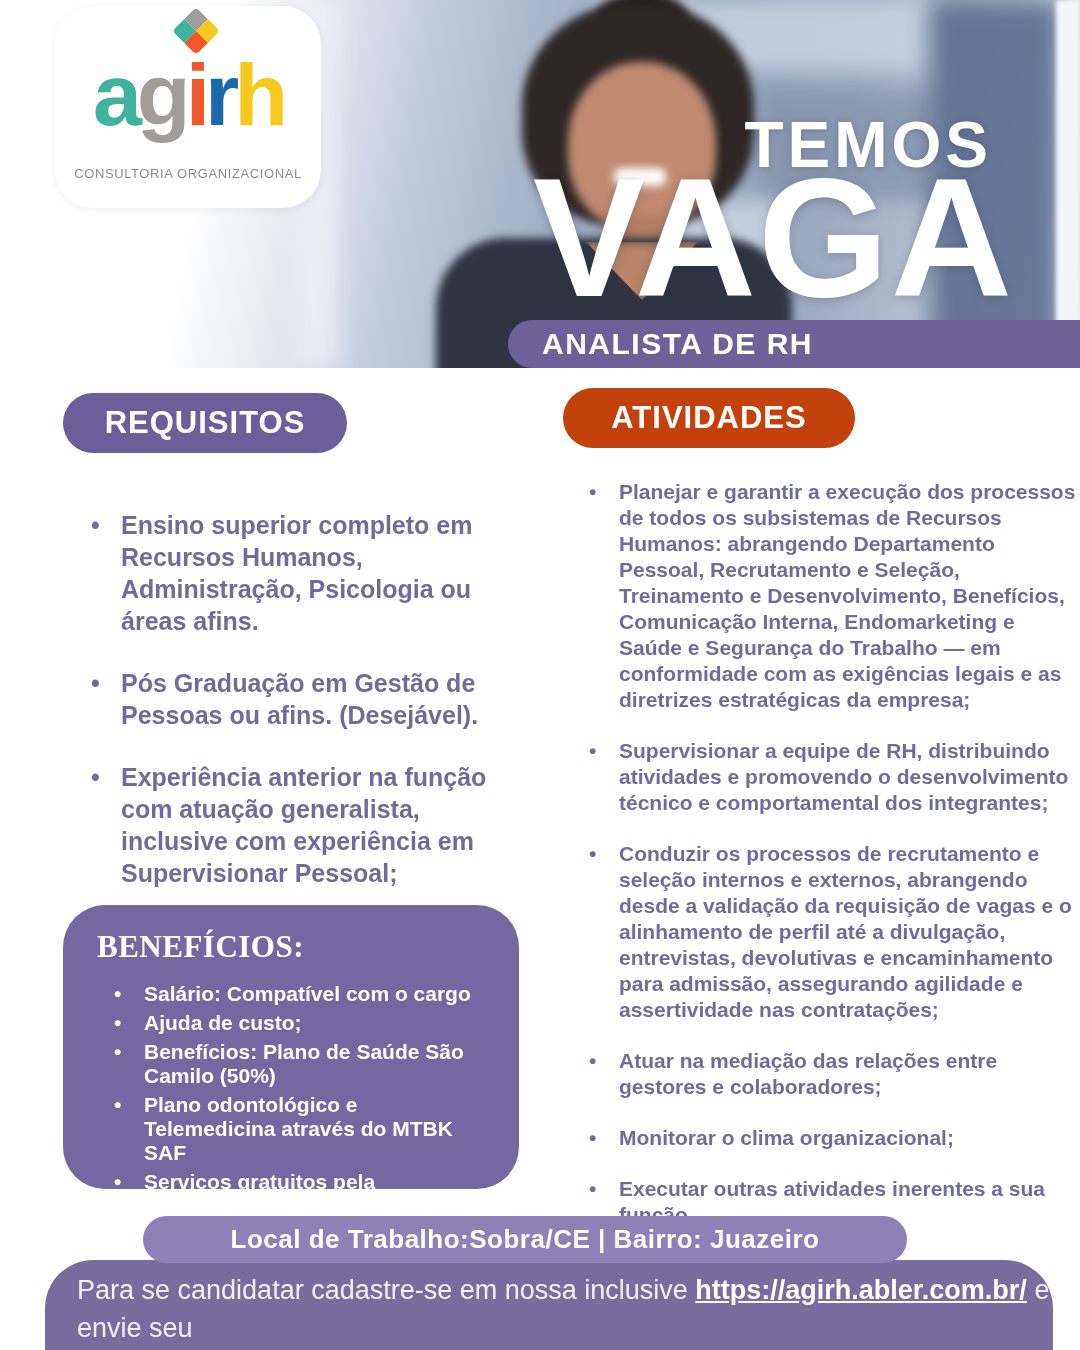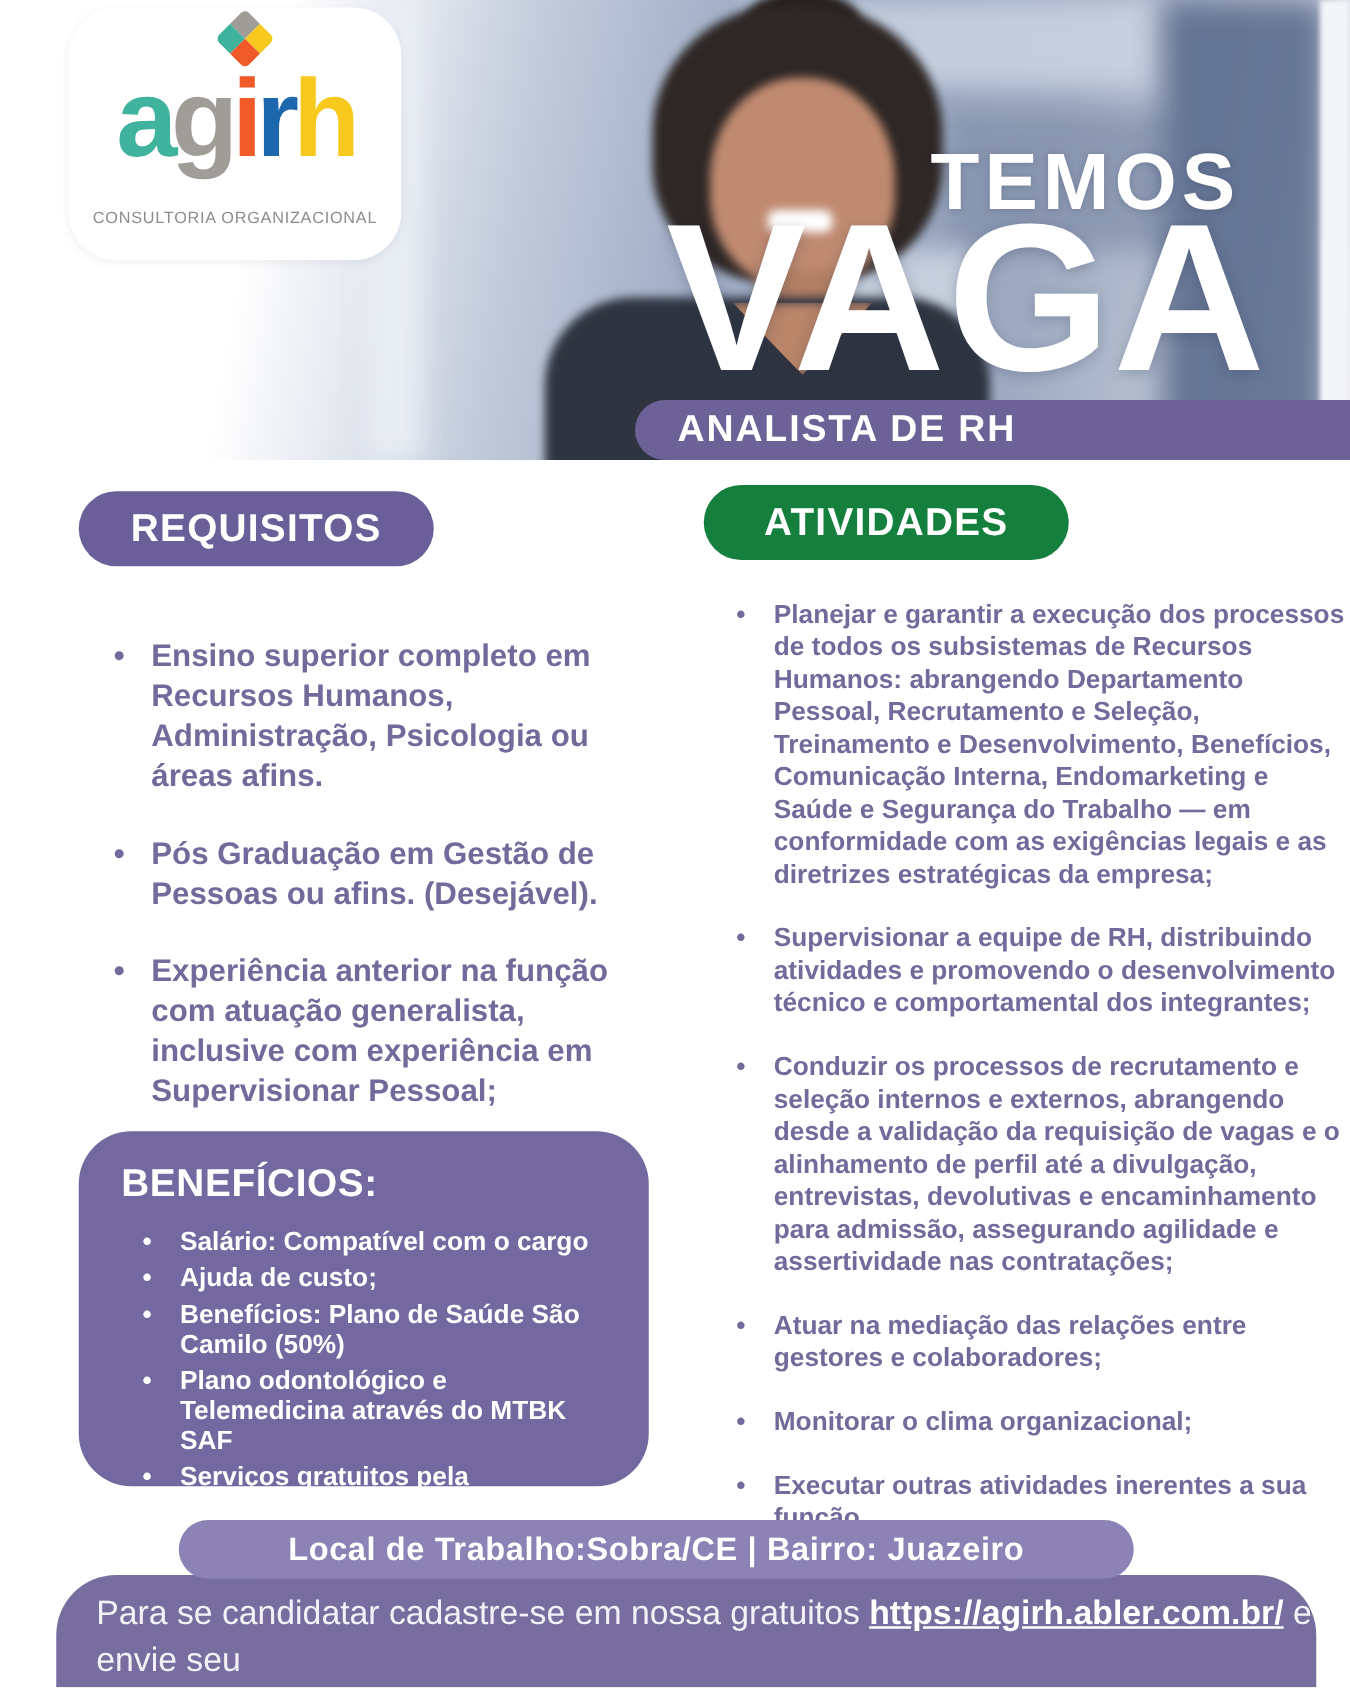--- a/index.html
+++ b/index.html
@@ -80,21 +80,21 @@
   .req-list li{margin-bottom:30px;}
   .act-list{position:absolute;left:568px;top:462px;width:492px;
     color:#716b9b;font-size:21px;line-height:26px;}
   .act-list li{margin-bottom:25px;}
   
   .benefits-box{
     position:absolute;left:63px;top:905px;width:456px;height:284px;
     background:#73689f;border-radius:42px;color:#ffffff;
     padding:24px 26px 0 30px;box-sizing:border-box;
   }
-  .benefits-title{font-size:31px;font-weight:800;letter-spacing:.5px;margin:0 0 16px 4px;}
+  .benefits-title{font-size:31px;font-weight:800;letter-spacing:.5px;margin:0 0 16px 4px;font-family:Liberation Serif, serif;}
   .ben-list{color:#ffffff;font-size:21px;line-height:24px;}
   .ben-list li{margin-bottom:5px;padding-left:30px;}
   .ben-list li::before{left:2px;}
   
   .footer-band{
     position:absolute;left:45px;top:1260px;width:1008px;height:90px;
     background:#776d9f;border-radius:48px 48px 0 0;color:#f3f1f7;
     font-size:27px;line-height:38px;padding:11px 0 0 32px;box-sizing:border-box;
   }
   .footer-band .lnk{font-weight:700;text-decoration:underline;color:#ffffff;}
@@ -148,21 +148,21 @@
   </div>
 
   <div class="pill pill-req" style="background-color: rgb(106, 95, 153);">REQUISITOS</div>
   <ul class="blist req-list" style="color: rgb(113, 107, 155);">
     <li>Ensino superior completo em Recursos Humanos, Administração, Psicologia ou áreas afins.</li>
     <li>Pós Graduação em Gestão de Pessoas ou afins. (Desejável).</li>
     <li>Experiência anterior na função com atuação generalista, inclusive com experiência em Supervisionar Pessoal;</li>
     <li>Pacote Office intermediário.</li>
   </ul>
 
-  <div class="pill pill-act" style="background-color: #15803d;">ATIVIDADES</div>
+  <div class="pill pill-act" style="background-color: #c2410c;">ATIVIDADES</div>
   <ul class="blist act-list" style="color: rgb(113, 107, 155);">
     <li>Planejar e garantir a execução dos processos de todos os subsistemas de Recursos Humanos: abrangendo Departamento Pessoal, Recrutamento e Seleção, Treinamento e Desenvolvimento, Benefícios, Comunicação Interna, Endomarketing e Saúde e Segurança do Trabalho — em conformidade com as exigências legais e as diretrizes estratégicas da empresa;</li>
     <li>Supervisionar a equipe de RH, distribuindo atividades e promovendo o desenvolvimento técnico e comportamental dos integrantes;</li>
     <li>Conduzir os processos de recrutamento e seleção internos e externos, abrangendo desde a validação da requisição de vagas e o alinhamento de perfil até a divulgação, entrevistas, devolutivas e encaminhamento para admissão, assegurando agilidade e assertividade nas contratações;</li>
     <li>Atuar na mediação das relações entre gestores e colaboradores;</li>
     <li>Monitorar o clima organizacional;</li>
     <li>Executar outras atividades inerentes a sua função.</li>
   </ul>
 
   <div class="benefits-box" style="background-color: rgb(115, 104, 159);">
@@ -173,17 +173,17 @@
       <li>Benefícios: Plano de Saúde São Camilo (50%)</li>
       <li>Plano odontológico e Telemedicina através do MTBK SAF</li>
       <li>Serviços gratuitos pela instituição do Sest/Senat.</li>
       <li></li>
     </ul>
   </div>
 
   <div class="location-pill" style="background-color: rgb(140, 130, 181);">Local de Trabalho:Sobra/CE | Bairro: Juazeiro</div>
 
   <div class="footer-band" style="background-color: rgb(119, 109, 159);">
-    <div><span>Para se candidatar cadastre-se em nossa gratuitos </span><span class="lnk">https://agirh.abler.com.br/</span><span> e envie seu</span></div>
+    <div><span>Para se candidatar cadastre-se em nossa inclusive </span><span class="lnk">https://agirh.abler.com.br/</span><span> e envie seu</span></div>
     <div></div>
   </div>
 
 </div>
 
 </body></html>

